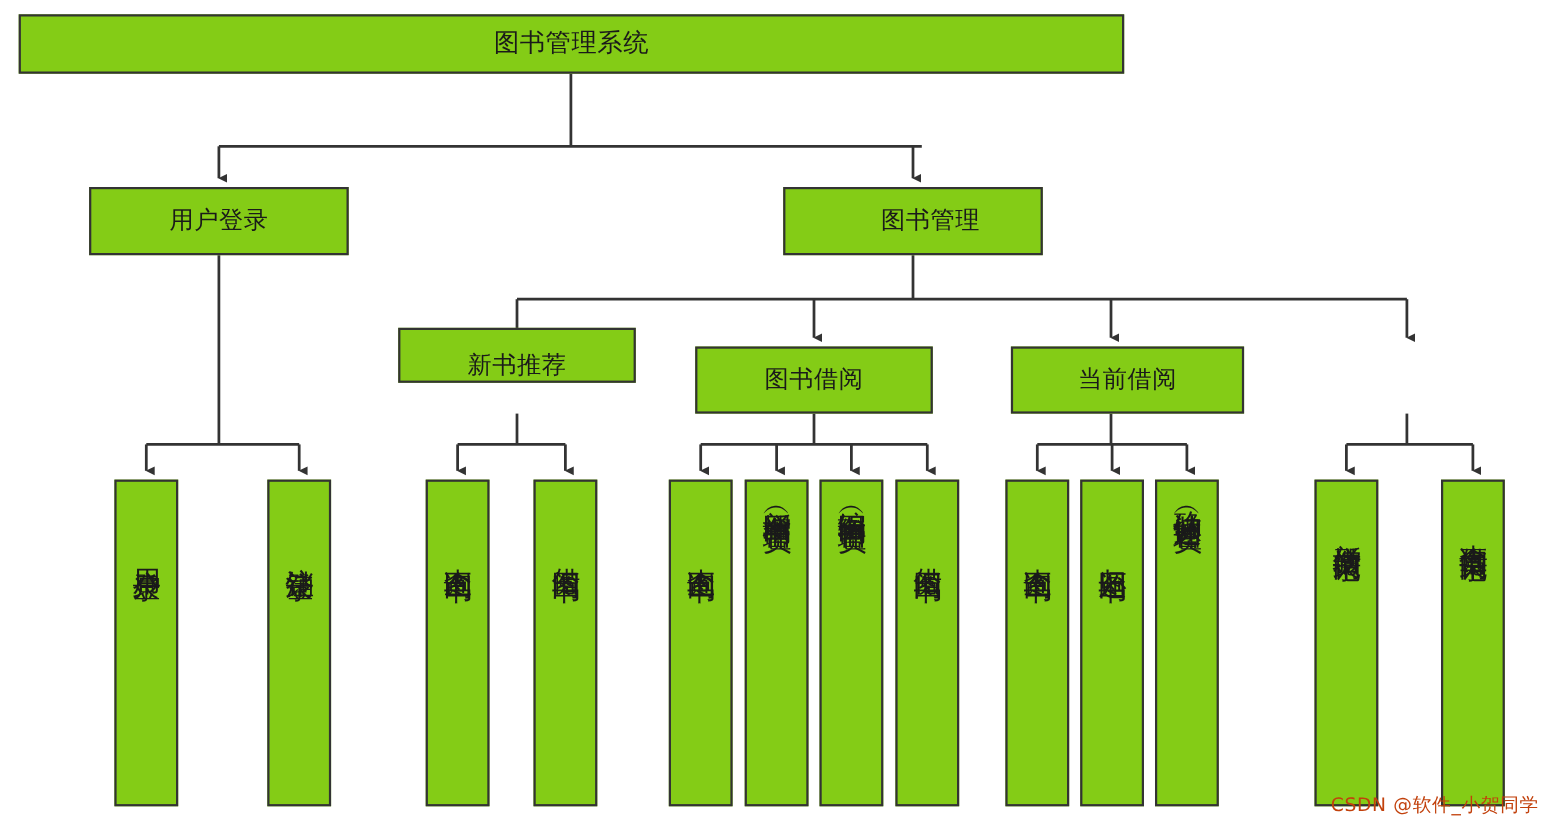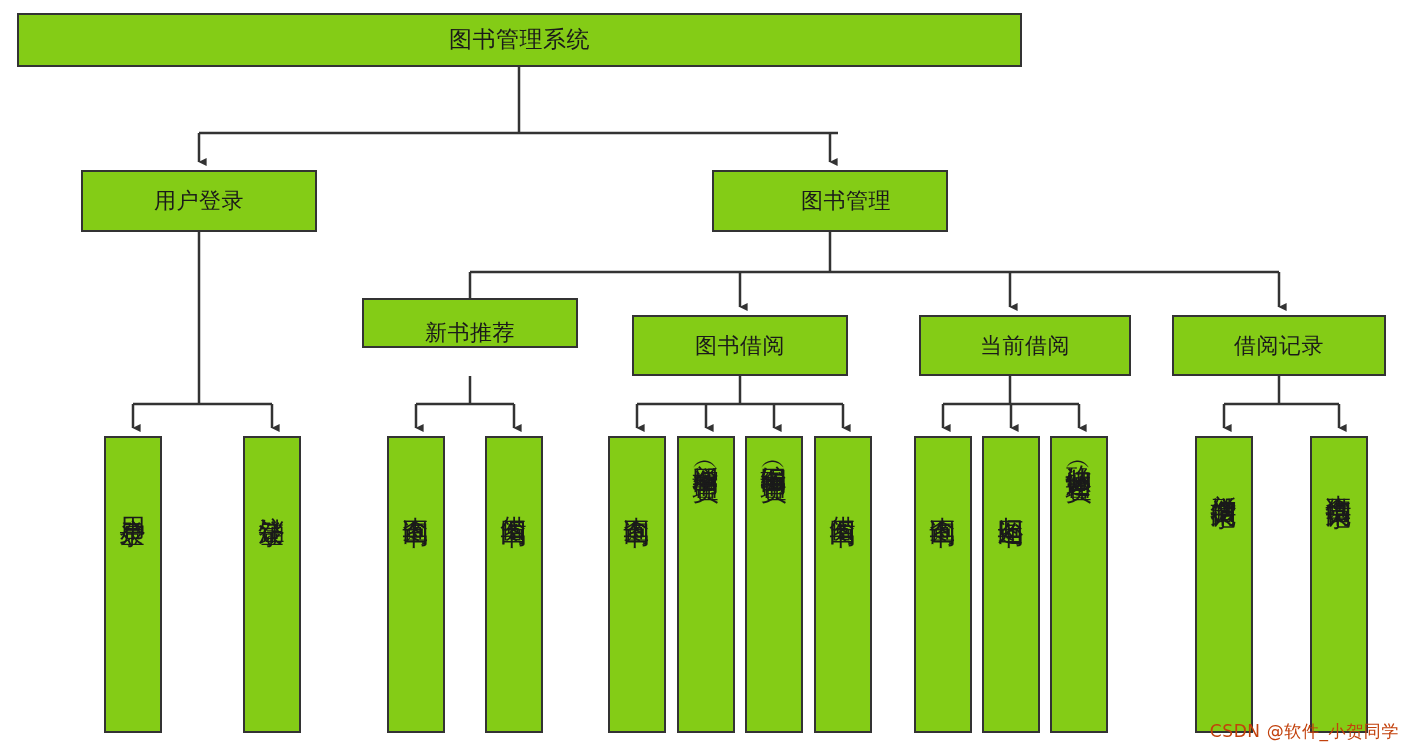--- a/index.html
+++ b/index.html
@@ -148,23 +148,20 @@
 
   <div class="node horiz" style="left:362px; top:298px; width:216px; height:50px;align-items:flex-end;">
     <span class="lbl">新书推荐</span>
   </div>
   <div class="node horiz" style="left:632px; top:315px; width:216px; height:61px;">
     <span class="lbl">图书借阅</span>
   </div>
   <div class="node horiz" style="left:872px; top:315px; width:212px; height:61px;margin-left:47px;">
     <span class="lbl">当前借阅</span>
   </div>
-  <div class="node horiz" style="left:1172px; top:315px; width:214px; height:61px;">
-    <span class="lbl">借阅记录</span>
-  </div>
 
   <div class="node vert short" style="left:104px; top:436px; width:58px; height:297px;">
     <span class="lbl">用户登录</span>
   </div>
   <div class="node vert short" style="left:243px; top:436px; width:58px; height:297px;">
     <span class="lbl">注销登录</span>
   </div>
 
   <div class="node vert short" style="left:387px; top:436px; width:58px; height:297px;">
     <span class="lbl">查询图书</span>

